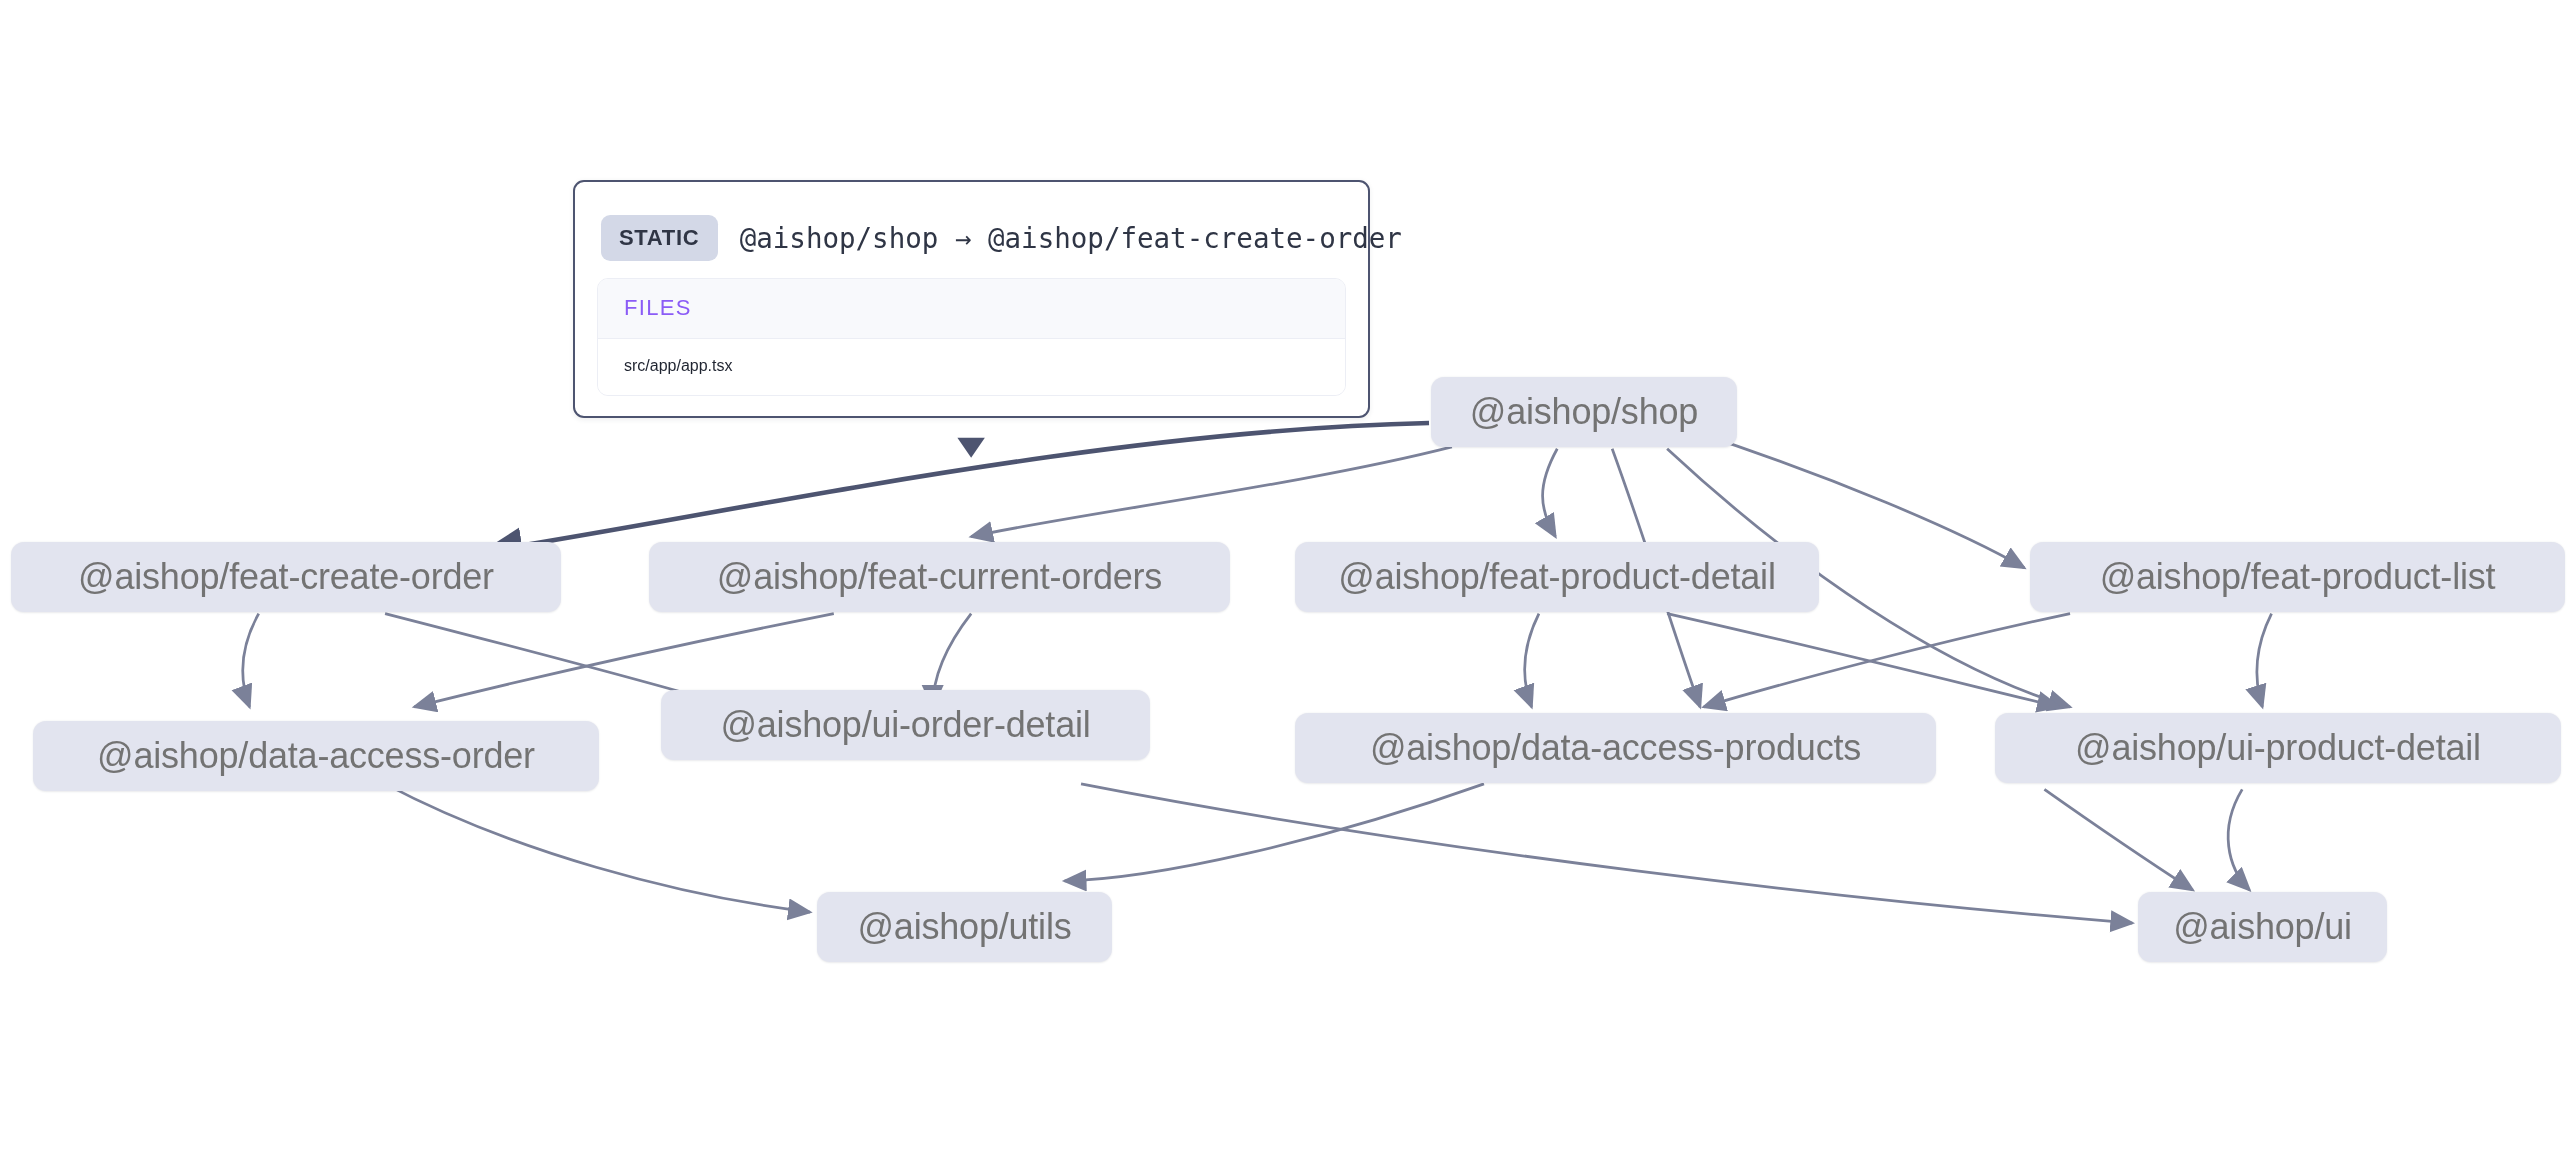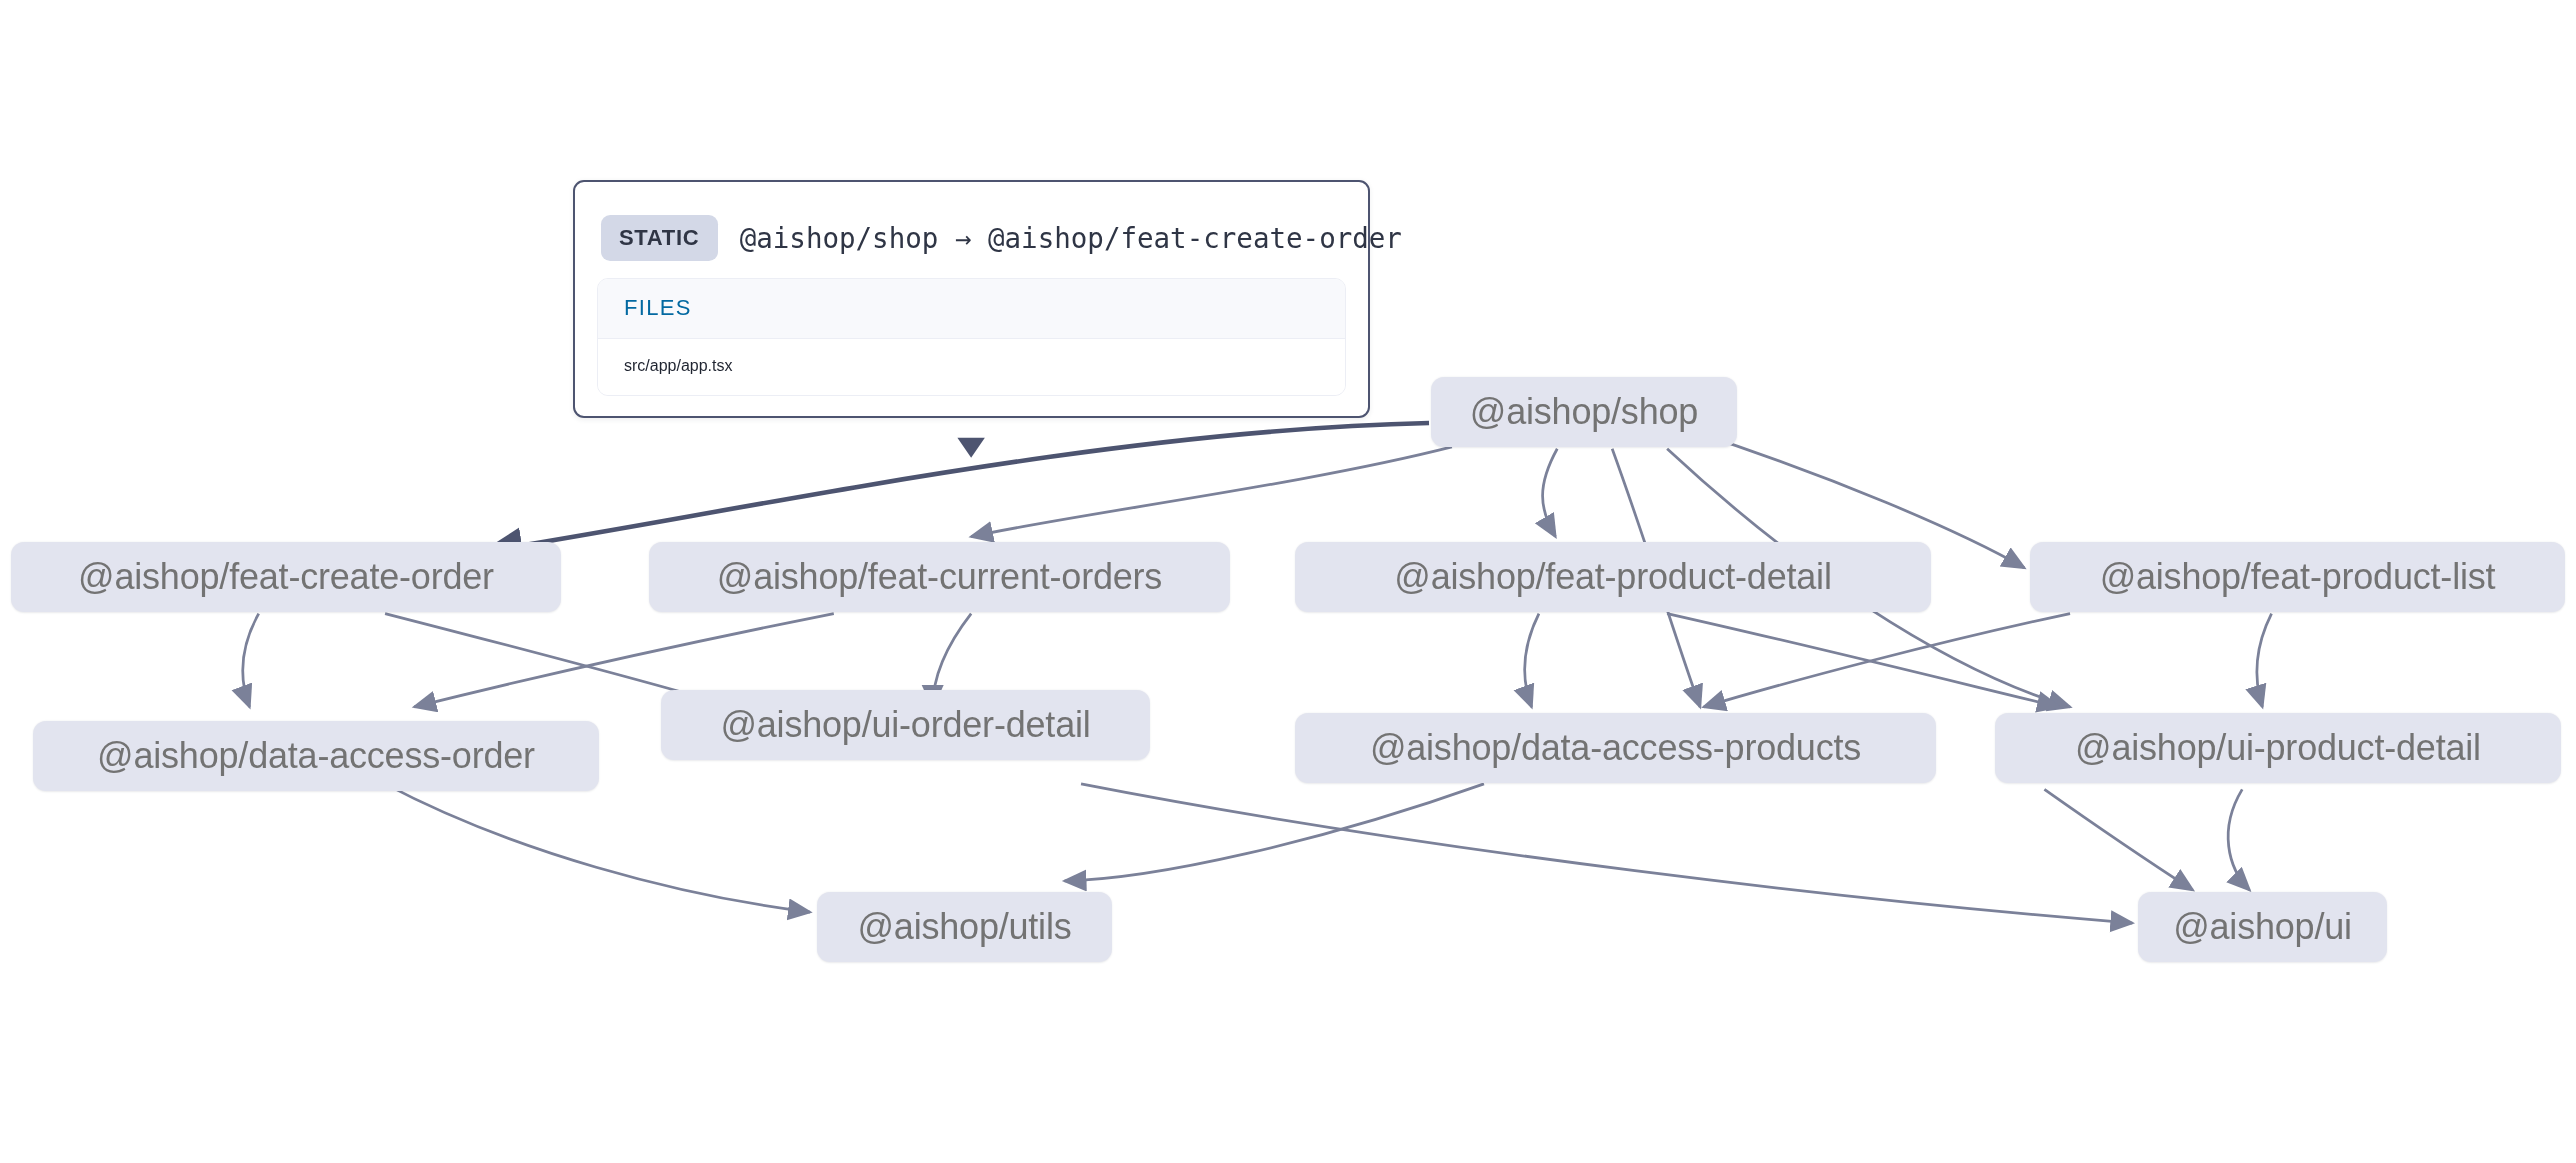--- a/index.html
+++ b/index.html
@@ -87,21 +87,21 @@
   }
   .files-panel {
     border: 1.8px solid #eceef5;
     border-radius: 11px;
     overflow: hidden;
     background: #ffffff;
   }
   .files-panel-head {
     background: #f8f9fc;
     border-bottom: 1.8px solid #eceef5;
-    color: #0369a1;
+    color: #8b5cf6;
     font-size: 22px;
     letter-spacing: 1.3px;
     padding: 16.5px 26px;
   }
   .files-row {
     color: #1f2430;
     font-size: 16px;
     padding: 18.3px 26px 20px 26px;
     background: #ffffff;
   }
@@ -169,21 +169,21 @@
 
   <div class="node" style="left: 1431px; top: 377px; width: 306px;">
       <span>@aishop/shop</span>
     </div>
   <div class="node" style="left: 11px; top: 542px; width: 550px;">
       <span>@aishop/feat-create-order</span>
     </div>
   <div class="node" style="left: 649px; top: 542px; width: 581px; justify-content: center;">
       <span>@aishop/feat-current-orders</span>
     </div>
-  <div class="node" style="left: 1295px; top: 542px; width: 636px;">
+  <div class="node" style="left: 1295px; top: 542px; width: 524px;">
       <span>@aishop/feat-product-detail</span>
     </div>
   <div class="node" style="left: 2030px; top: 542px; width: 535px;">
       <span>@aishop/feat-product-list</span>
     </div>
   <div class="node" style="left: 33px; top: 713px; width: 566px; margin-top: 8px;">
       <span>@aishop/data-access-order</span>
     </div>
   <div class="node" style="left: 661px; top: 690px; width: 489px;">
       <span>@aishop/ui-order-detail</span>

